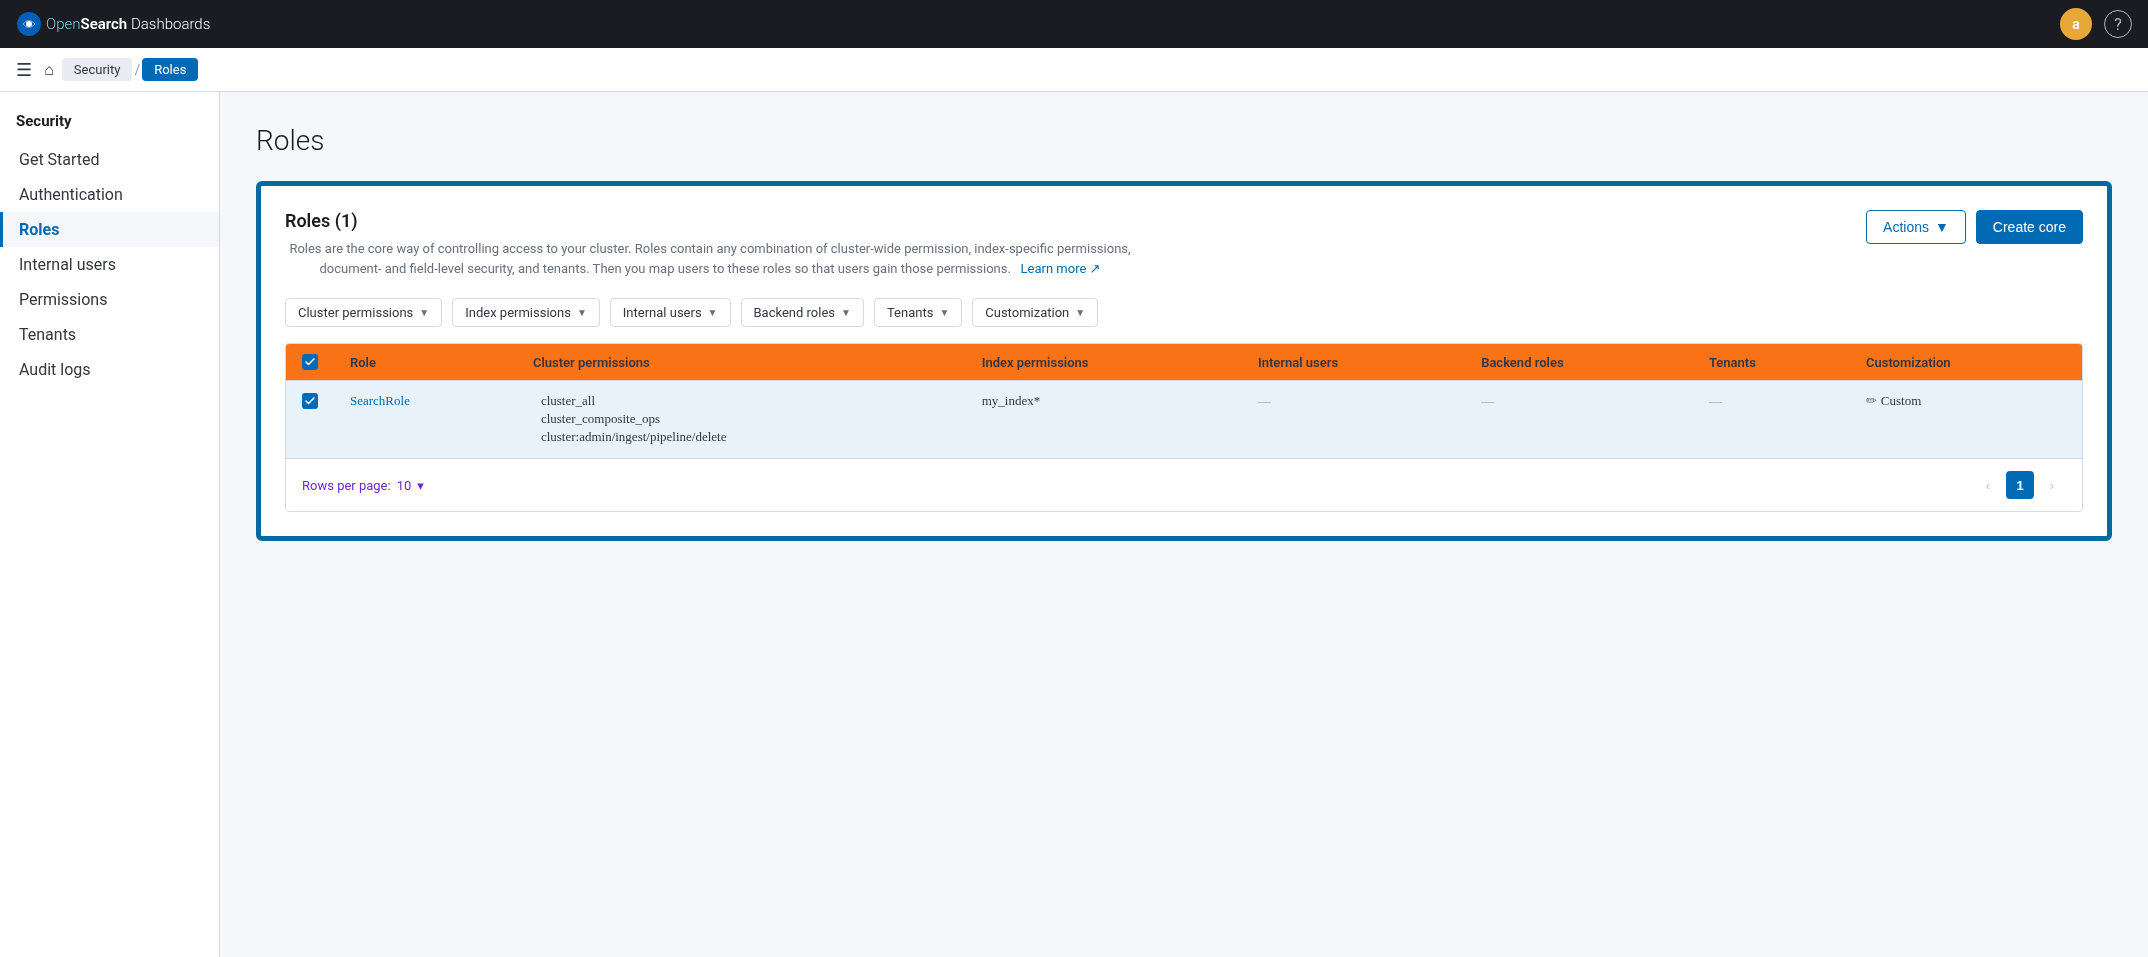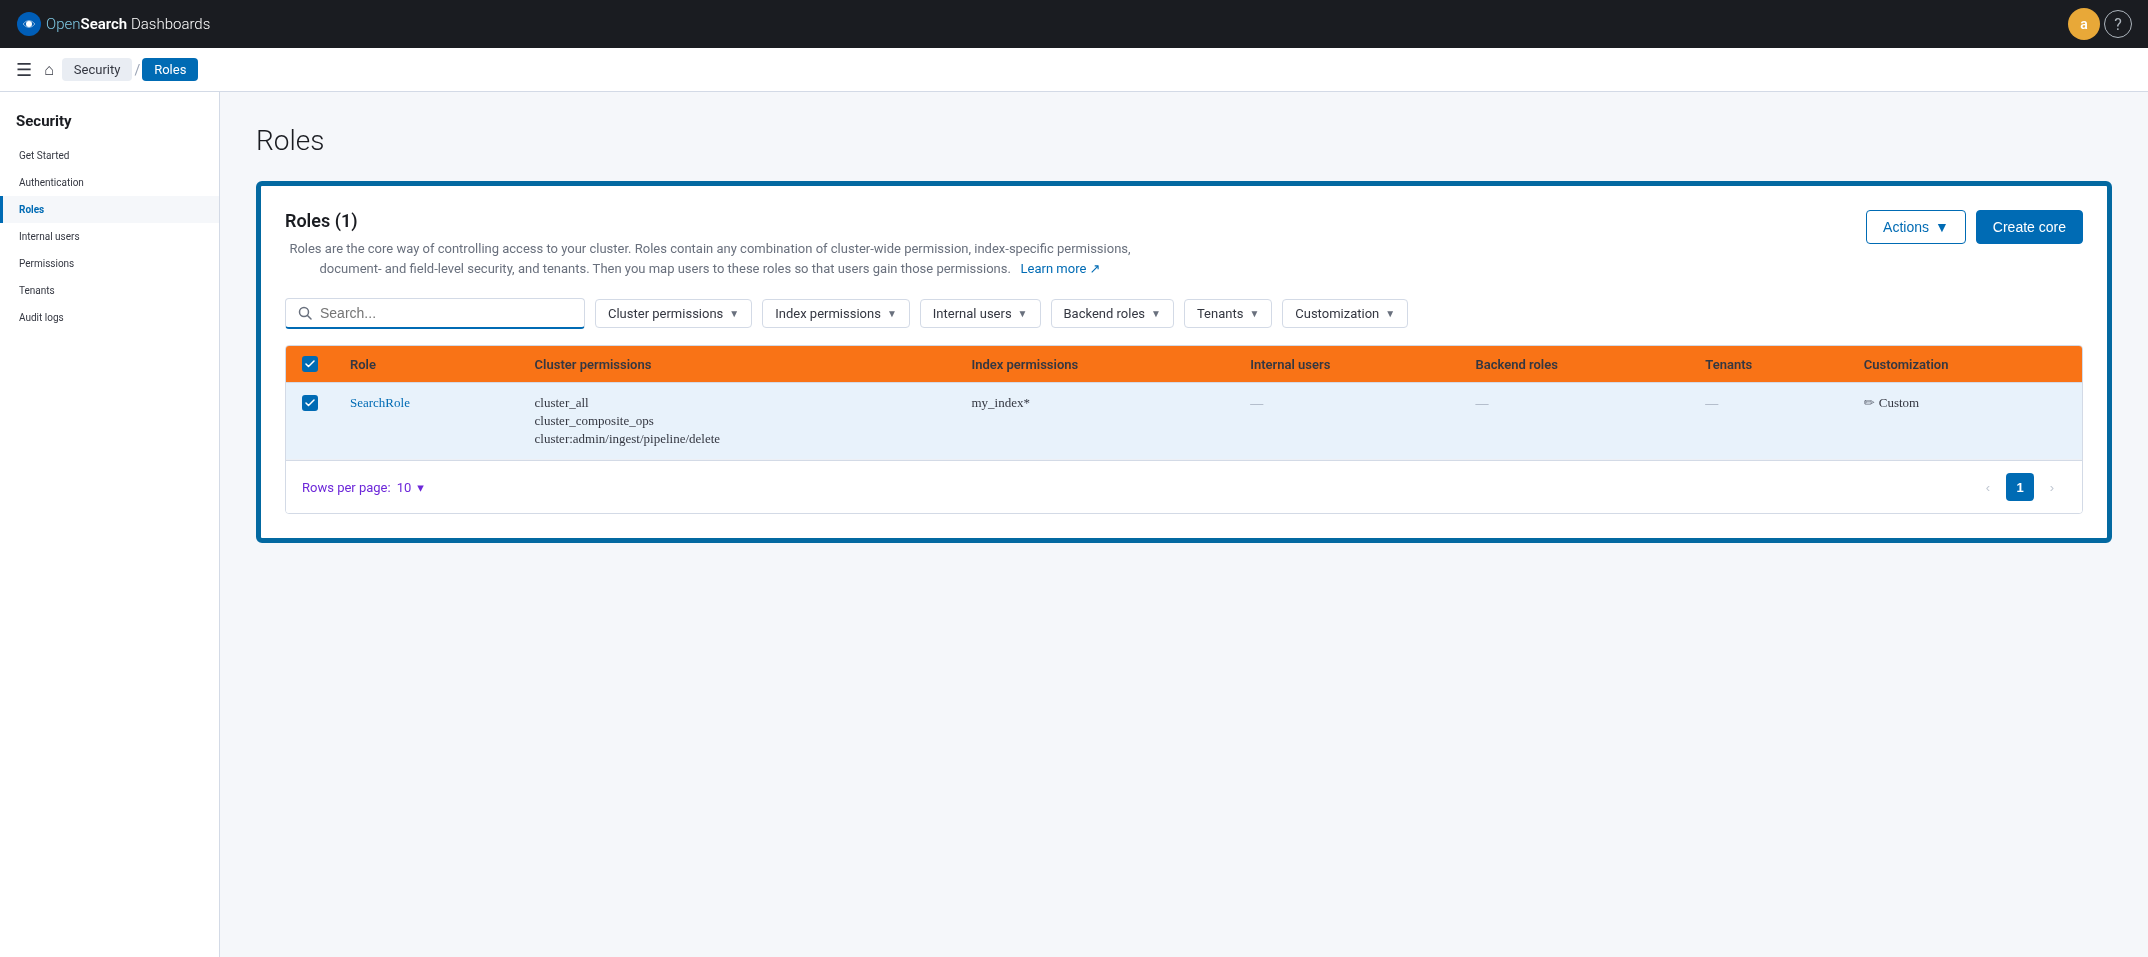--- a/index.html
+++ b/index.html
@@ -5,21 +5,21 @@
     * { box-sizing: border-box; margin: 0; padding: 0; }
     body { font-family: -apple-system, BlinkMacSystemFont, 'Segoe UI', Roboto, sans-serif; background: #f5f7fa; color: #1a1c21; font-size: 14px; }
 
     
     .top-nav {
       background: #1a1c21;
       height: 48px;
       display: flex;
       align-items: center;
       padding: 0 16px;
-      gap: 4px;
+      gap: 12px;
     }
     .top-nav-spacer { flex: 1; }
     .top-nav-avatar {
       width: 32px; height: 32px;
       border-radius: 50%;
       background: #e8a838;
       color: white;
       display: flex; align-items: center; justify-content: center;
       font-weight: 600; font-size: 14px;
       cursor: pointer;
@@ -93,21 +93,21 @@
     .sidebar-section-title {
       font-size: 15px;
       font-weight: 700;
       color: #1a1c21;
       padding: 0 16px 12px 16px;
     }
     .sidebar-item {
       padding: 8px 16px;
       cursor: pointer;
       color: #343741;
-      font-size: 10px;
+      font-size: 16px;
       border-left: 3px solid transparent;
     }
     .sidebar-item.active {
       color: #006bb4;
       font-weight: 700;
       border-left: 3px solid #006bb4;
       background: #f5f7fa;
     }
 
     
@@ -265,20 +265,21 @@
     .role-link {
       color: #006bb4;
       cursor: pointer;
       text-decoration: none;
       font-weight: 500;
     }
     .cluster-perms {
       display: flex;
       flex-direction: column;
       gap: 2px;
+      margin-left: 8px;
     }
     .dash { color: #98a2b3; }
 
     
     .checkbox-custom {
       width: 16px; height: 16px;
       border-radius: 3px;
       background: #006bb4;
       border: 2px solid #006bb4;
       display: flex; align-items: center; justify-content: center;
@@ -399,27 +400,20 @@
             <span>Actions</span>
             <span>▼</span>
           </button>
           <button class="btn btn-primary">
             <span>Create core</span>
           </button>
         </div>
       </div>
 
       <div class="filter-row">
-        <div class="search-box">
-          <svg class="search-icon-svg" width="14" height="14" viewBox="0 0 14 14" fill="none">
-            <circle cx="6" cy="6" r="4.5" stroke="#69707d" stroke-width="1.5"></circle>
-            <line x1="9.5" y1="9.5" x2="13" y2="13" stroke="#69707d" stroke-width="1.5" stroke-linecap="round"></line>
-          </svg>
-          <input type="text" placeholder="Search..." style="">
-        </div>
         <div class="filter-dropdown">
           <span>Cluster permissions</span>
           <span class="chevron">▼</span>
         </div>
         <div class="filter-dropdown">
           <span>Index permissions</span>
           <span class="chevron">▼</span>
         </div>
         <div class="filter-dropdown">
           <span>Internal users</span>

